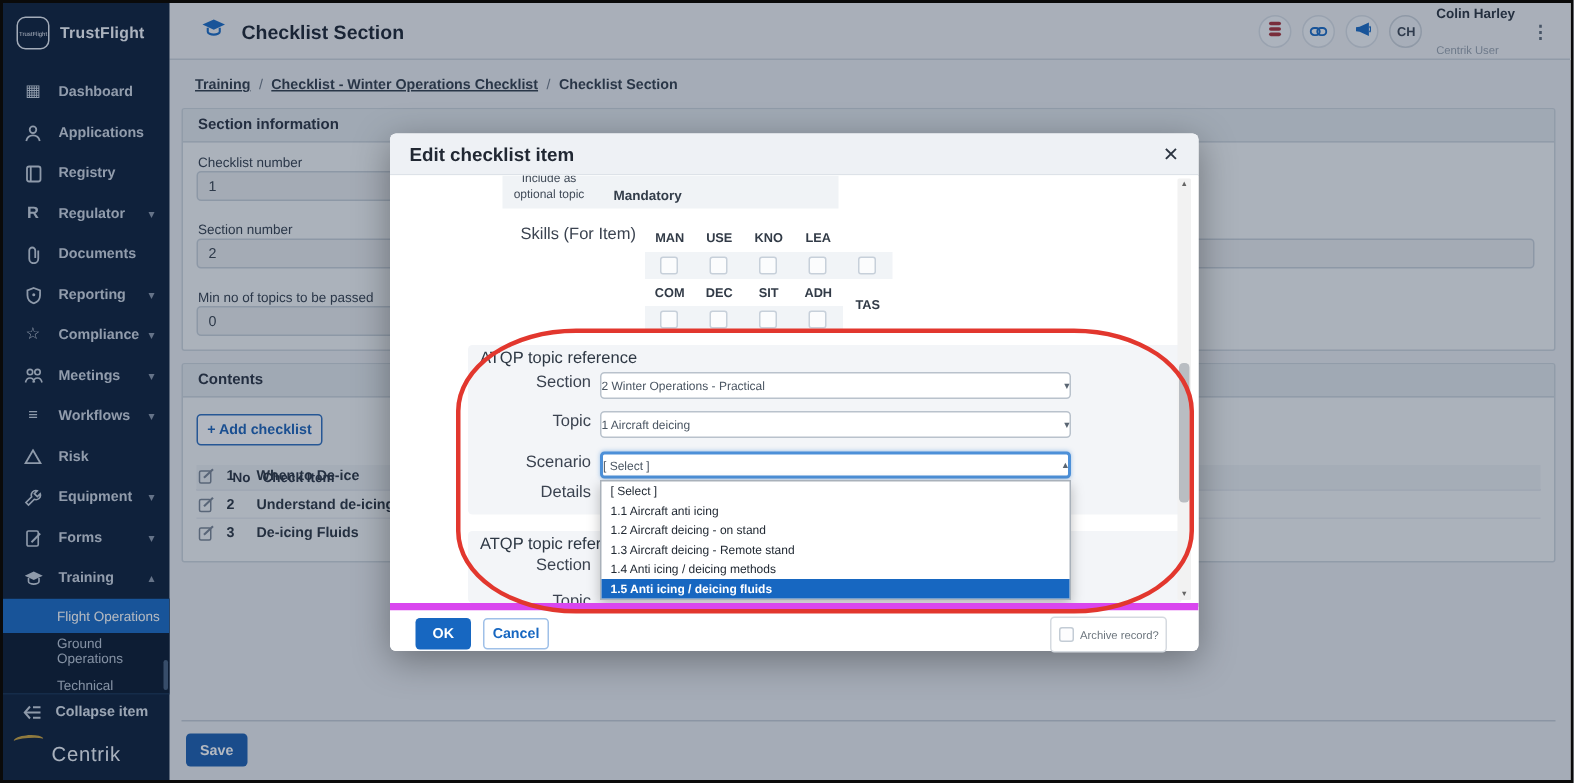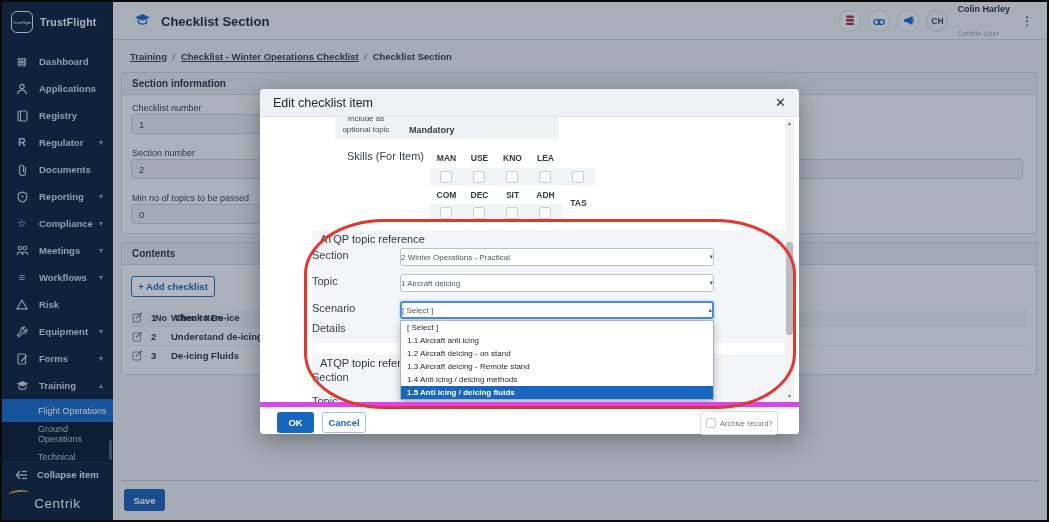--- a/index.html
+++ b/index.html
@@ -64,38 +64,38 @@
 
   .bottom-line { position:absolute; left:8px; right:10px; top:478px; border-top:1px solid #c3cbd4; }
   .save-btn { position:absolute; left:11px; top:487px; width:41px; height:22px; background:#1d5fb0; border:none; border-radius:3px; color:#fff; font-size:9.5px; font-weight:bold; cursor:pointer; }
 
   
   .backdrop { position:absolute; inset:0; background:rgba(23,37,61,0.32); z-index:10; }
 
   
   .modal { position:absolute; left:258px; top:87px; width:539px; height:345px; background:#ffffff; border-radius:4px; box-shadow:0 6px 24px rgba(0,0,0,0.35); z-index:20; }
   .modal-header { height:28px; background:#eef1f5; border-bottom:1px solid #dde2e8; border-radius:4px 4px 0 0; display:flex; align-items:center; padding:0 13px; }
-  .modal-title { font-size:12.5px; font-weight:normal; color:#212833; flex:1; }
+  .modal-title { font-size:12.5px; font-weight:bold; color:#212833; flex:1; }
   .modal-close { font-size:13px; color:#2b3440; cursor:pointer; }
   .modal-body { position:absolute; top:28px; left:0; right:0; bottom:32px; overflow:hidden; background:#fff; }
 
   .include-band { position:absolute; left:75px; top:0; width:224px; height:22px; background:#f0f3f6; }
   .include-label { position:absolute; left:0; top:-3px; width:62px; text-align:center; font-size:8px; color:#414b58; line-height:1.35; }
   .include-value { position:absolute; left:74px; top:8px; font-size:9px; font-weight:bold; color:#333d4a; }
 
   .skills-label { position:absolute; left:40px; top:33px; width:124px; text-align:right; font-size:11px; color:#3b4350; }
   .skill-head { position:absolute; width:33px; text-align:center; font-size:8.5px; font-weight:bold; color:#323b47; }
   .skill-band { position:absolute; left:170px; height:18px; background:#f1f4f7; }
   .skill-box { position:absolute; top:3px; width:12px; height:12px; background:#fbfcfd; border:1px solid #c7d0da; border-radius:2px; cursor:pointer; }
 
   .atqp-panel { position:absolute; left:52px; width:476px; background:#f3f5f8; border-radius:3px; }
   #atqp1 { top:113px; height:113px; }
   #atqp2 { top:237px; height:48px; }
   .atqp-heading { position:absolute; left:8px; font-size:11px; color:#2e3844; }
-  .form-label { position:absolute; width:82px; text-align:left; font-size:11px; color:#3b4350; }
+  .form-label { position:absolute; width:82px; text-align:right; font-size:11px; color:#3b4350; }
   .select { position:absolute; left:88px; width:314px; height:18px; background:#fff; border:1px solid #b9c2cc; border-radius:3px; font-size:8px; color:#4a5562; display:flex; align-items:center; padding:0 0; cursor:pointer; }
   .select .sel-text { flex:1; }
   .select .sel-chev { font-size:7px; color:#5a6572; }
   .select.focused { border:2px solid #4d90d8; box-shadow:0 0 3px rgba(77,144,216,.5); }
 
   .dropdown { position:absolute; left:140px; top:203px; width:314px; height:80px; background:#fff; border:1px solid #a9b1ba; box-shadow:0 3px 8px rgba(0,0,0,.25); z-index:5; }
   .dd-item { height:13px; display:flex; align-items:center; padding-left:6px; font-size:8px; color:#212933; cursor:pointer; }
   .dd-item.highlight { background:#1767c1; color:#fff; font-weight:bold; }
 
   .mscroll { position:absolute; right:5px; top:2px; bottom:2px; width:9px; background:#f2f2f2; border-radius:1px; z-index:4; }

